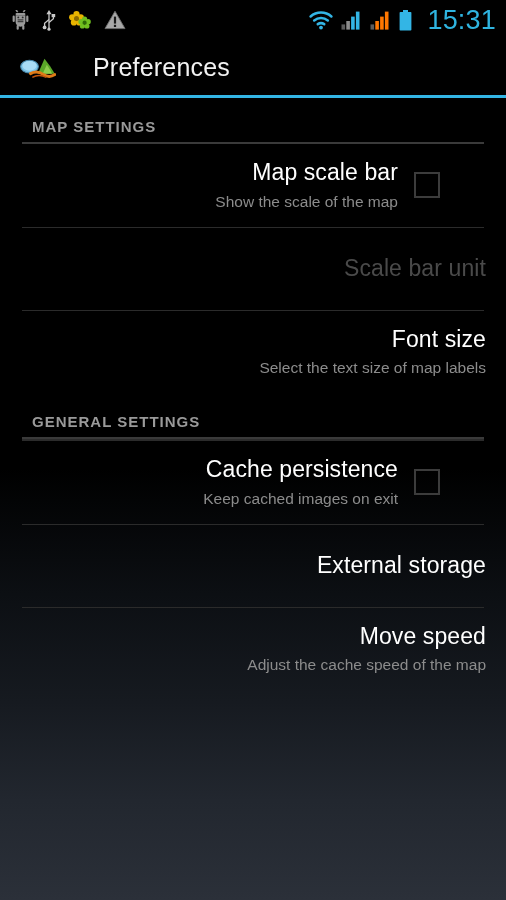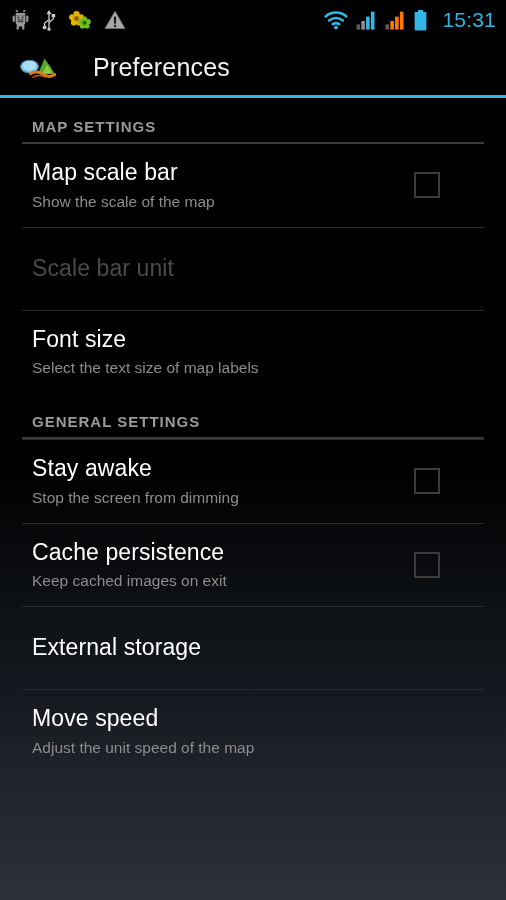--- a/index.html
+++ b/index.html
@@ -23,21 +23,21 @@
     position:relative;
     height:40px; width:100%;
     background:#000;
     display:flex; align-items:center;
     padding:0 10px 0 12px;
   }
   .sb-left  { display:flex; align-items:center; gap:13px; }
   .sb-right { display:flex; align-items:center; gap:7px; margin-left:auto; }
   .sb-ico { display:block; }
   .clock {
-    color:#2fb4e0; font-size:21px; letter-spacing:.2px;
+    color:#2fb4e0; font-size:27px; letter-spacing:.2px;
     margin-left:8px; font-weight:400;
   }
 
   
   .actionbar {
     height:55px; width:100%;
     background:#000;
     display:flex; align-items:center;
     padding-left:18px;
     gap:19px;
@@ -64,20 +64,21 @@
   .item-rule {
     height:1px; margin:0 22px 0 22px;
     background:#2b2b2b;
   }
 
   .pref {
     position:relative;
     display:flex; align-items:center;
     padding:16px 20px 16px 32px;
     min-height:82px;
+    text-align:right;
   }
   .pref-text { flex:1 1 auto; min-width:0; }
   .pref-title {
     color:#ffffff; font-size:23px; font-weight:400;
     line-height:1.12; letter-spacing:.1px;
   }
   .pref-summary {
     color:#8c8c8c; font-size:15.5px; font-weight:400;
     margin-top:7px; line-height:1.15;
   }
@@ -224,44 +225,37 @@
       <div class="pref">
         <div class="pref-text">
           <div class="pref-title">Font size</div>
           <div class="pref-summary">Select the text size of map labels</div>
         </div>
         <div class="spacer"></div>
       </div>
       <div class="cat-header">GENERAL SETTINGS</div>
       <div class="cat-rule"></div>
       <div class="item-rule"></div>
-      <div class="pref">
-        <div class="pref-text">
-          <div class="pref-title">Stay awake</div>
-          <div class="pref-summary">Stop the screen from dimming</div>
-        </div>
-        <div class="checkbox"></div>
-      </div>
       <div class="item-rule"></div>
       <div class="pref">
         <div class="pref-text">
           <div class="pref-title">Cache persistence</div>
           <div class="pref-summary">Keep cached images on exit</div>
         </div>
         <div class="checkbox"></div>
       </div>
       <div class="item-rule"></div>
       <div class="pref">
         <div class="pref-text">
           <div class="pref-title">External storage</div>
         </div>
         <div class="spacer"></div>
       </div>
       <div class="item-rule"></div>
       <div class="pref">
         <div class="pref-text">
           <div class="pref-title">Move speed</div>
-          <div class="pref-summary">Adjust the unit speed of the map</div>
+          <div class="pref-summary">Adjust the cache speed of the map</div>
         </div>
         <div class="spacer"></div>
       </div>
     </div>
 </div>
 
 </body></html>

